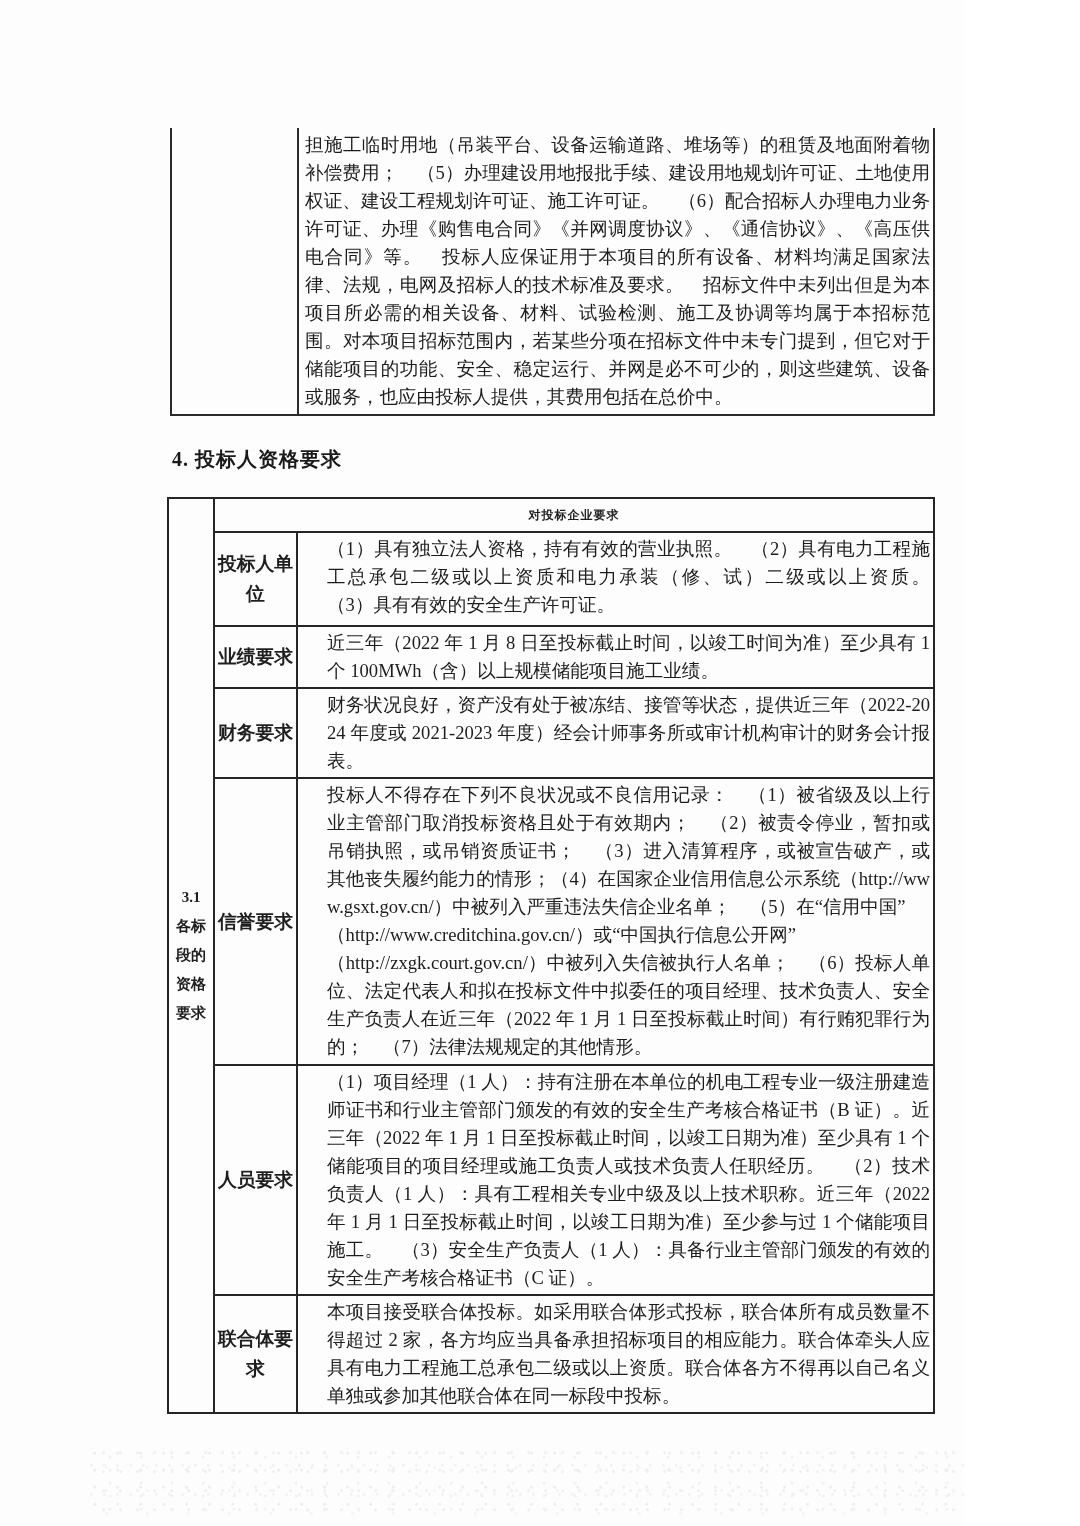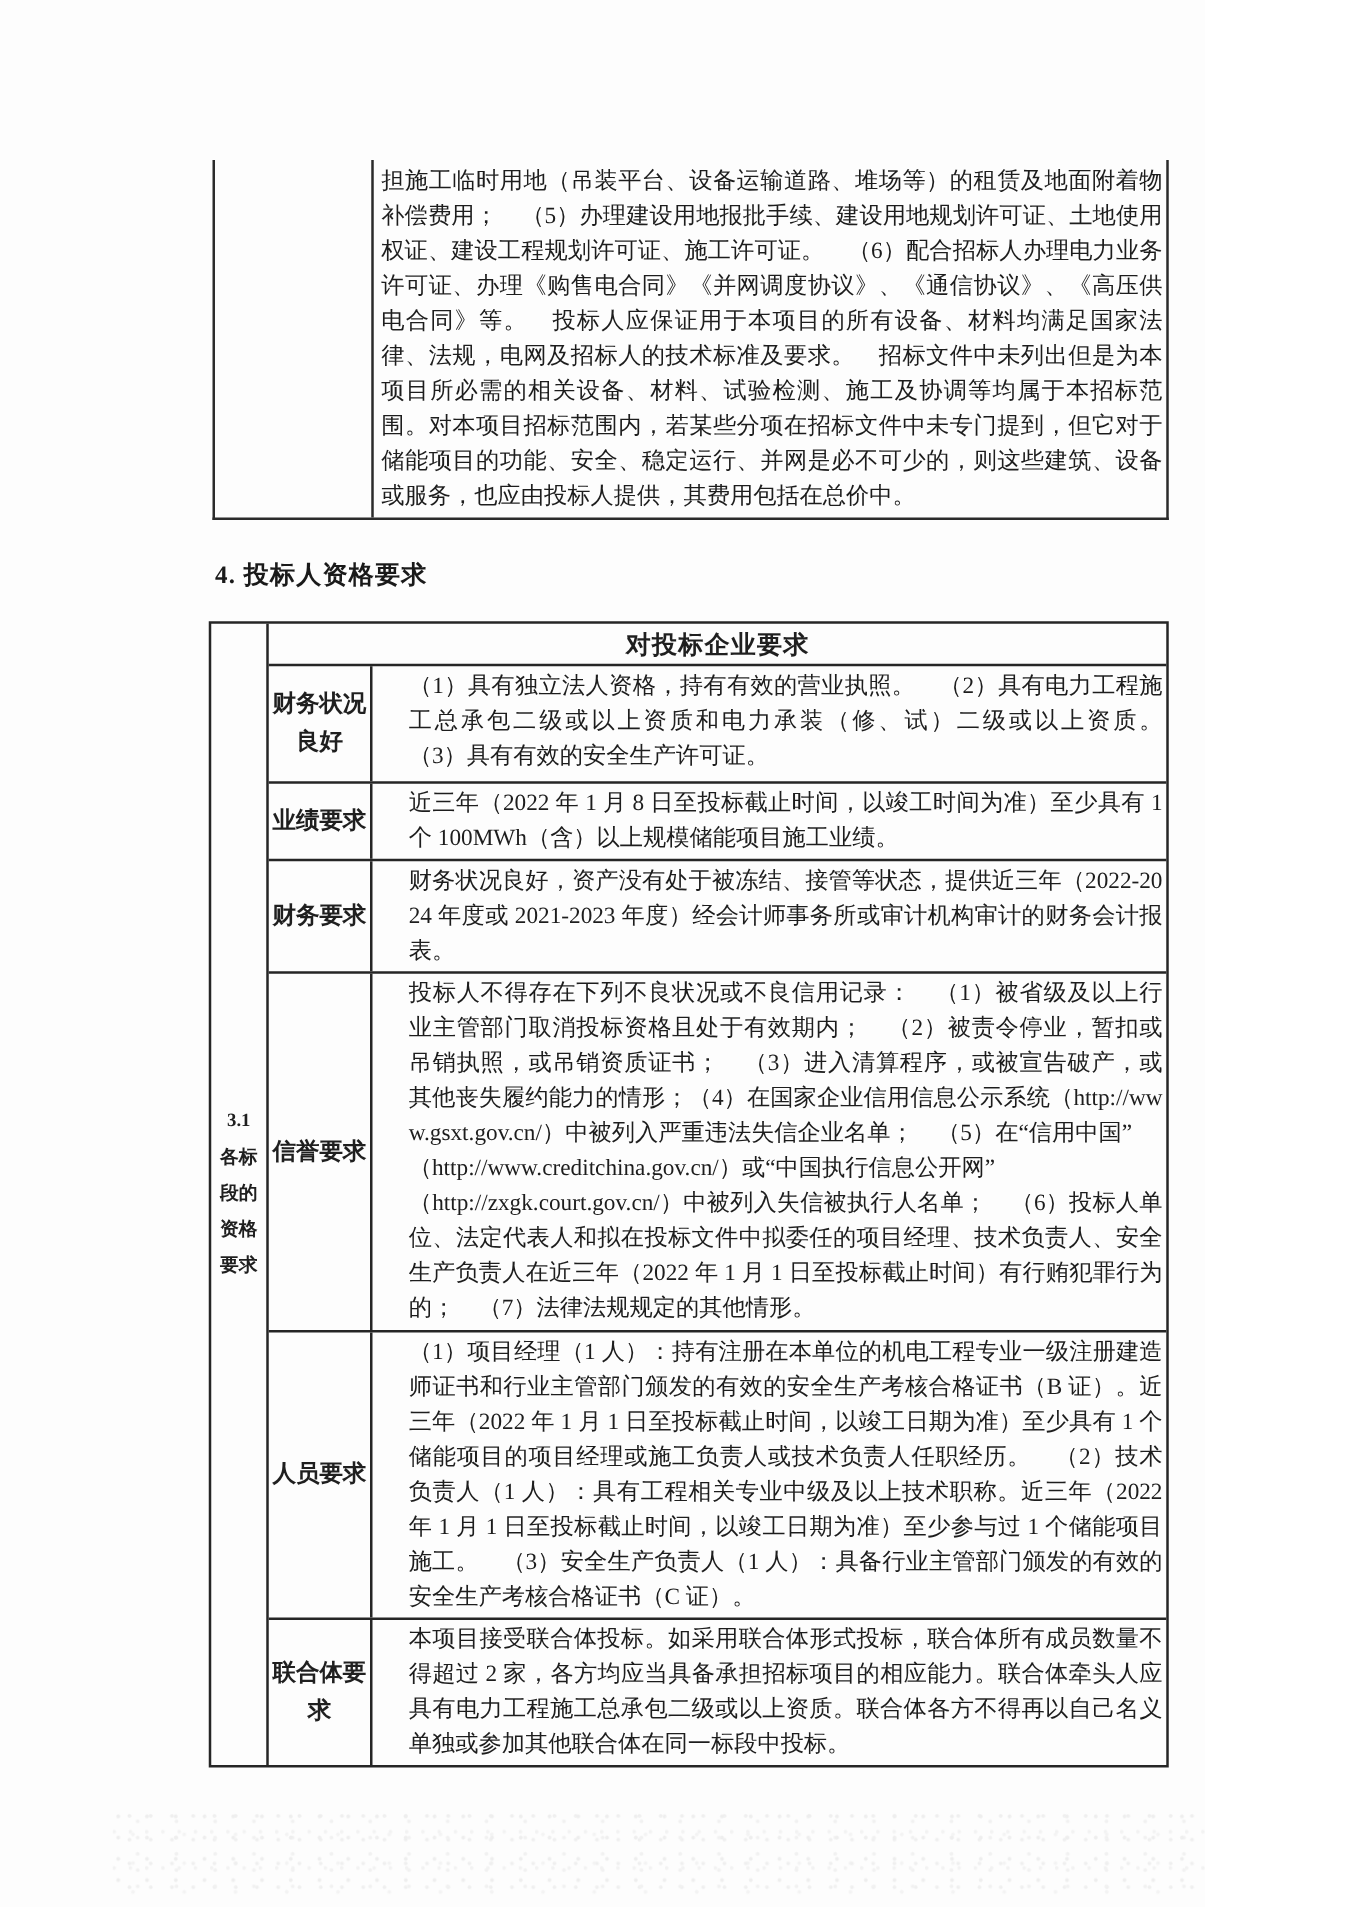--- a/index.html
+++ b/index.html
@@ -80,21 +80,21 @@
     white-space: pre-line;
     text-align: center;
   }
   .qual-right { flex: 1; display: flex; flex-direction: column; }
   .qual-header {
     height: 34px;
     border-bottom: 2px solid #262626;
     display: flex;
     align-items: center;
     justify-content: center;
-    font-size: 20px;
+    font-size: 12px;
     font-weight: bold;
     letter-spacing: 1px;
   }
   .qual-row { display: flex; border-bottom: 2px solid #262626; }
   .qual-row:last-child { border-bottom: none; }
   .label-cell {
     width: 83px;
     flex: none;
     border-right: 2px solid #262626;
     display: flex;
@@ -156,21 +156,21 @@
 各标
 段的
 资格
 要求</div>
     </div>
     <div class="qual-right">
       <div class="qual-header">对投标企业要求</div>
 
       <div class="qual-row r-zizhi">
         <div class="label-cell">
-          <div class="label-text">财务状况良好</div>
+          <div class="label-text">投标人单位</div>
         </div>
         <div class="content-cell">
           <div class="cjk-text">（1）具有独立法人资格，持有有效的营业执照。　（2）具有电力工程施工总承包二级或以上资质和电力承装（修、试）二级或以上资质。　（3）具有有效的安全生产许可证。</div>
         </div>
       </div>
 
       <div class="qual-row r-yeji">
         <div class="label-cell">
           <div class="label-text">业绩要求</div>
         </div>

